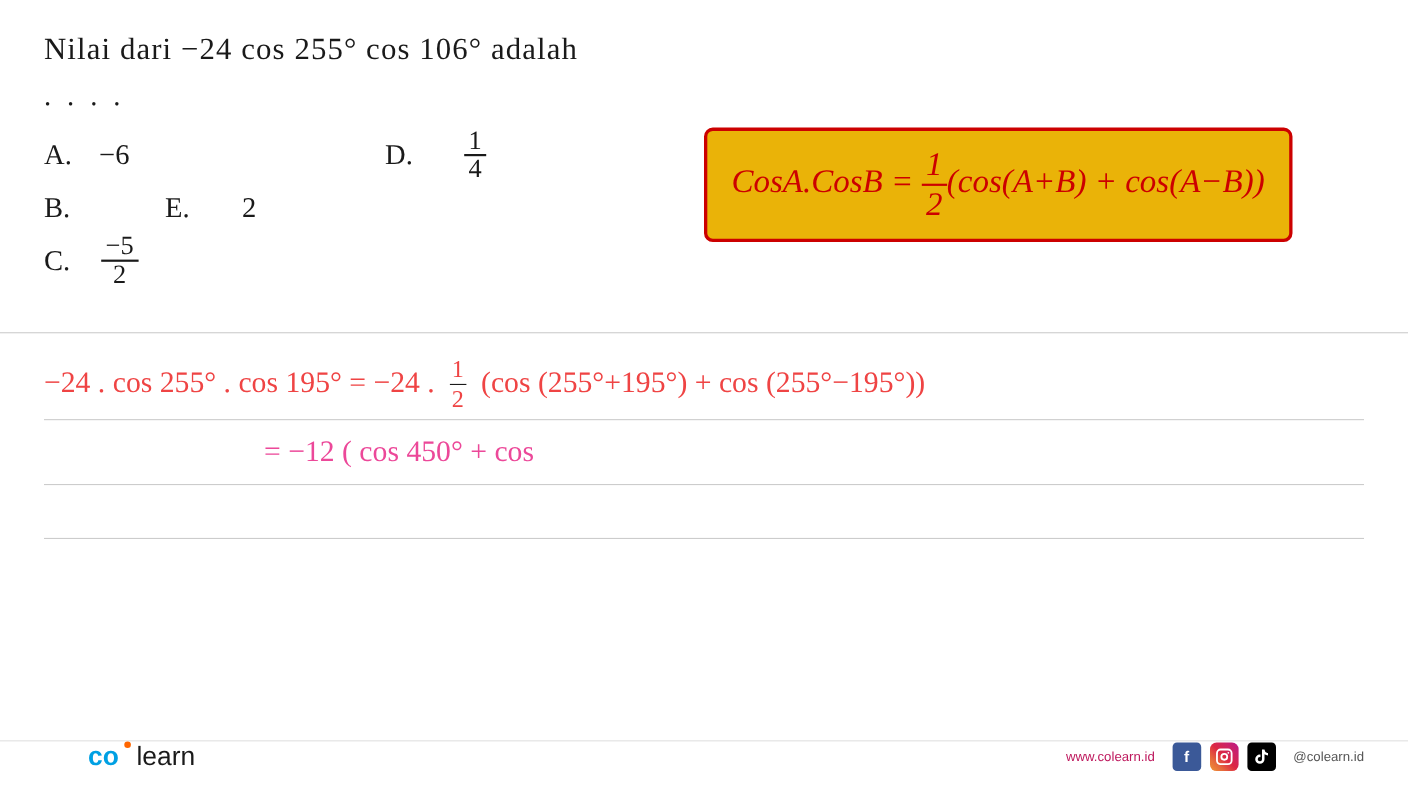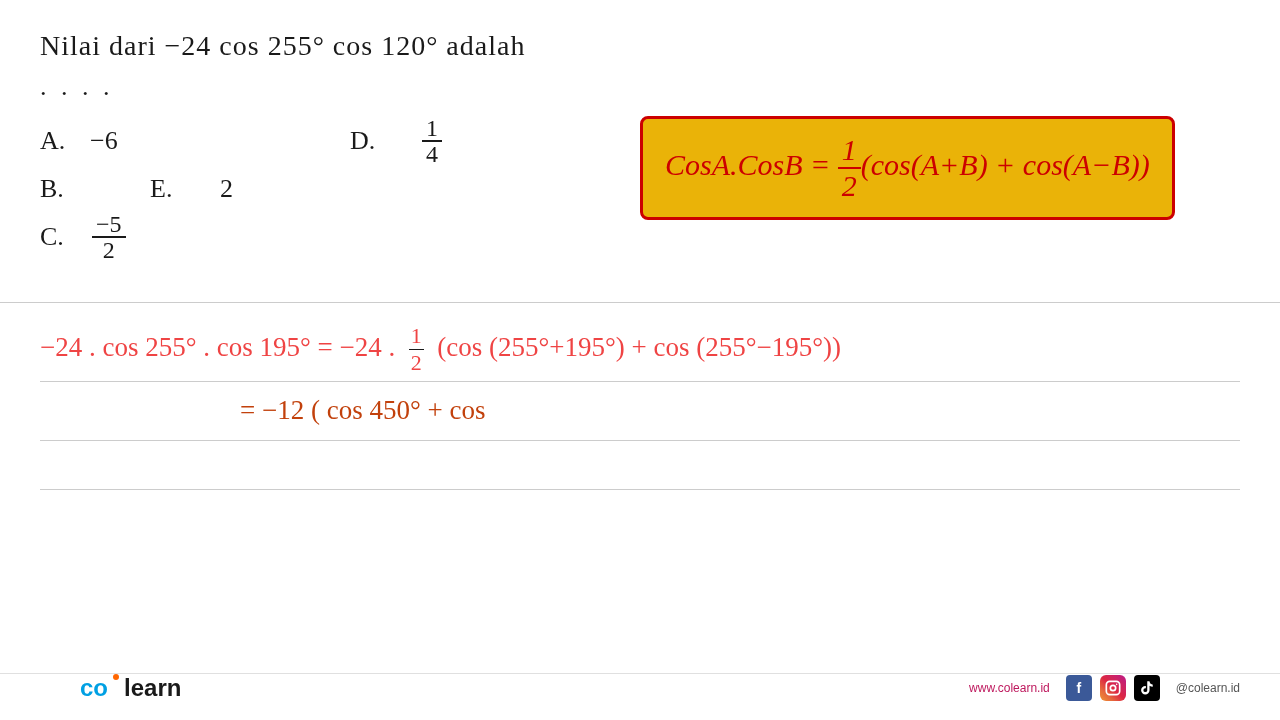--- a/index.html
+++ b/index.html
@@ -147,21 +147,21 @@
       height: 6px;
       background: #ff6600;
       border-radius: 50%;
       display: inline-block;
       margin: 0 1px;
     }
 
     .brand-learn {
       color: #1a1a1a;
       font-size: 24px;
-      font-weight: bold;
+      font-weight: normal;
       font-family: Arial, sans-serif;
     }
 
     .footer-right {
       display: flex;
       align-items: center;
       gap: 16px;
     }
 
     .footer-url {
@@ -238,21 +238,21 @@
     .inline-frac .if-den {
       padding: 0 2px;
       line-height: 1.2;
     }
   </style>
 </head>
 <body>
 
 <div class="main-content">
 
-  <div class="question-line">Nilai  dari  −24  cos  255°  cos  120°  adalah</div>
+  <div class="question-line">Nilai  dari  −24  cos  255°  cos  106°  adalah</div>
   <div class="dots-line">. . . .</div>
 
   <div style="display: flex; position: relative;">
 
     <div style="min-width: 510px;">
       <div class="options-area">
 
         <div class="option-row">
           <span class="option-label">A.</span>
           <span class="option-value">−6</span>
@@ -305,21 +305,21 @@
         <span class="if-num">1</span>
         <span class="if-den">2</span>
       </span>
       &nbsp;(cos (255°+195°) + cos (255°−195°))
     </span>
   </div>
 
   <hr style="border:none; border-top:1px solid #cccccc; margin: 4px 0;">
 
   <div class="solution-row" style="justify-content:flex-start; padding-left:200px;">
-    <span style="font-size:27px; color:#c2410c;">
+    <span style="font-size:27px; color:#ec4899;">
       = −12 ( cos 450° + cos
     </span>
   </div>
 
   <hr style="border:none; border-top:1px solid #cccccc; margin: 4px 0;">
 
   <div style="height:40px;"></div>
 
   <hr style="border:none; border-top:1px solid #cccccc; margin: 4px 0;">
 

